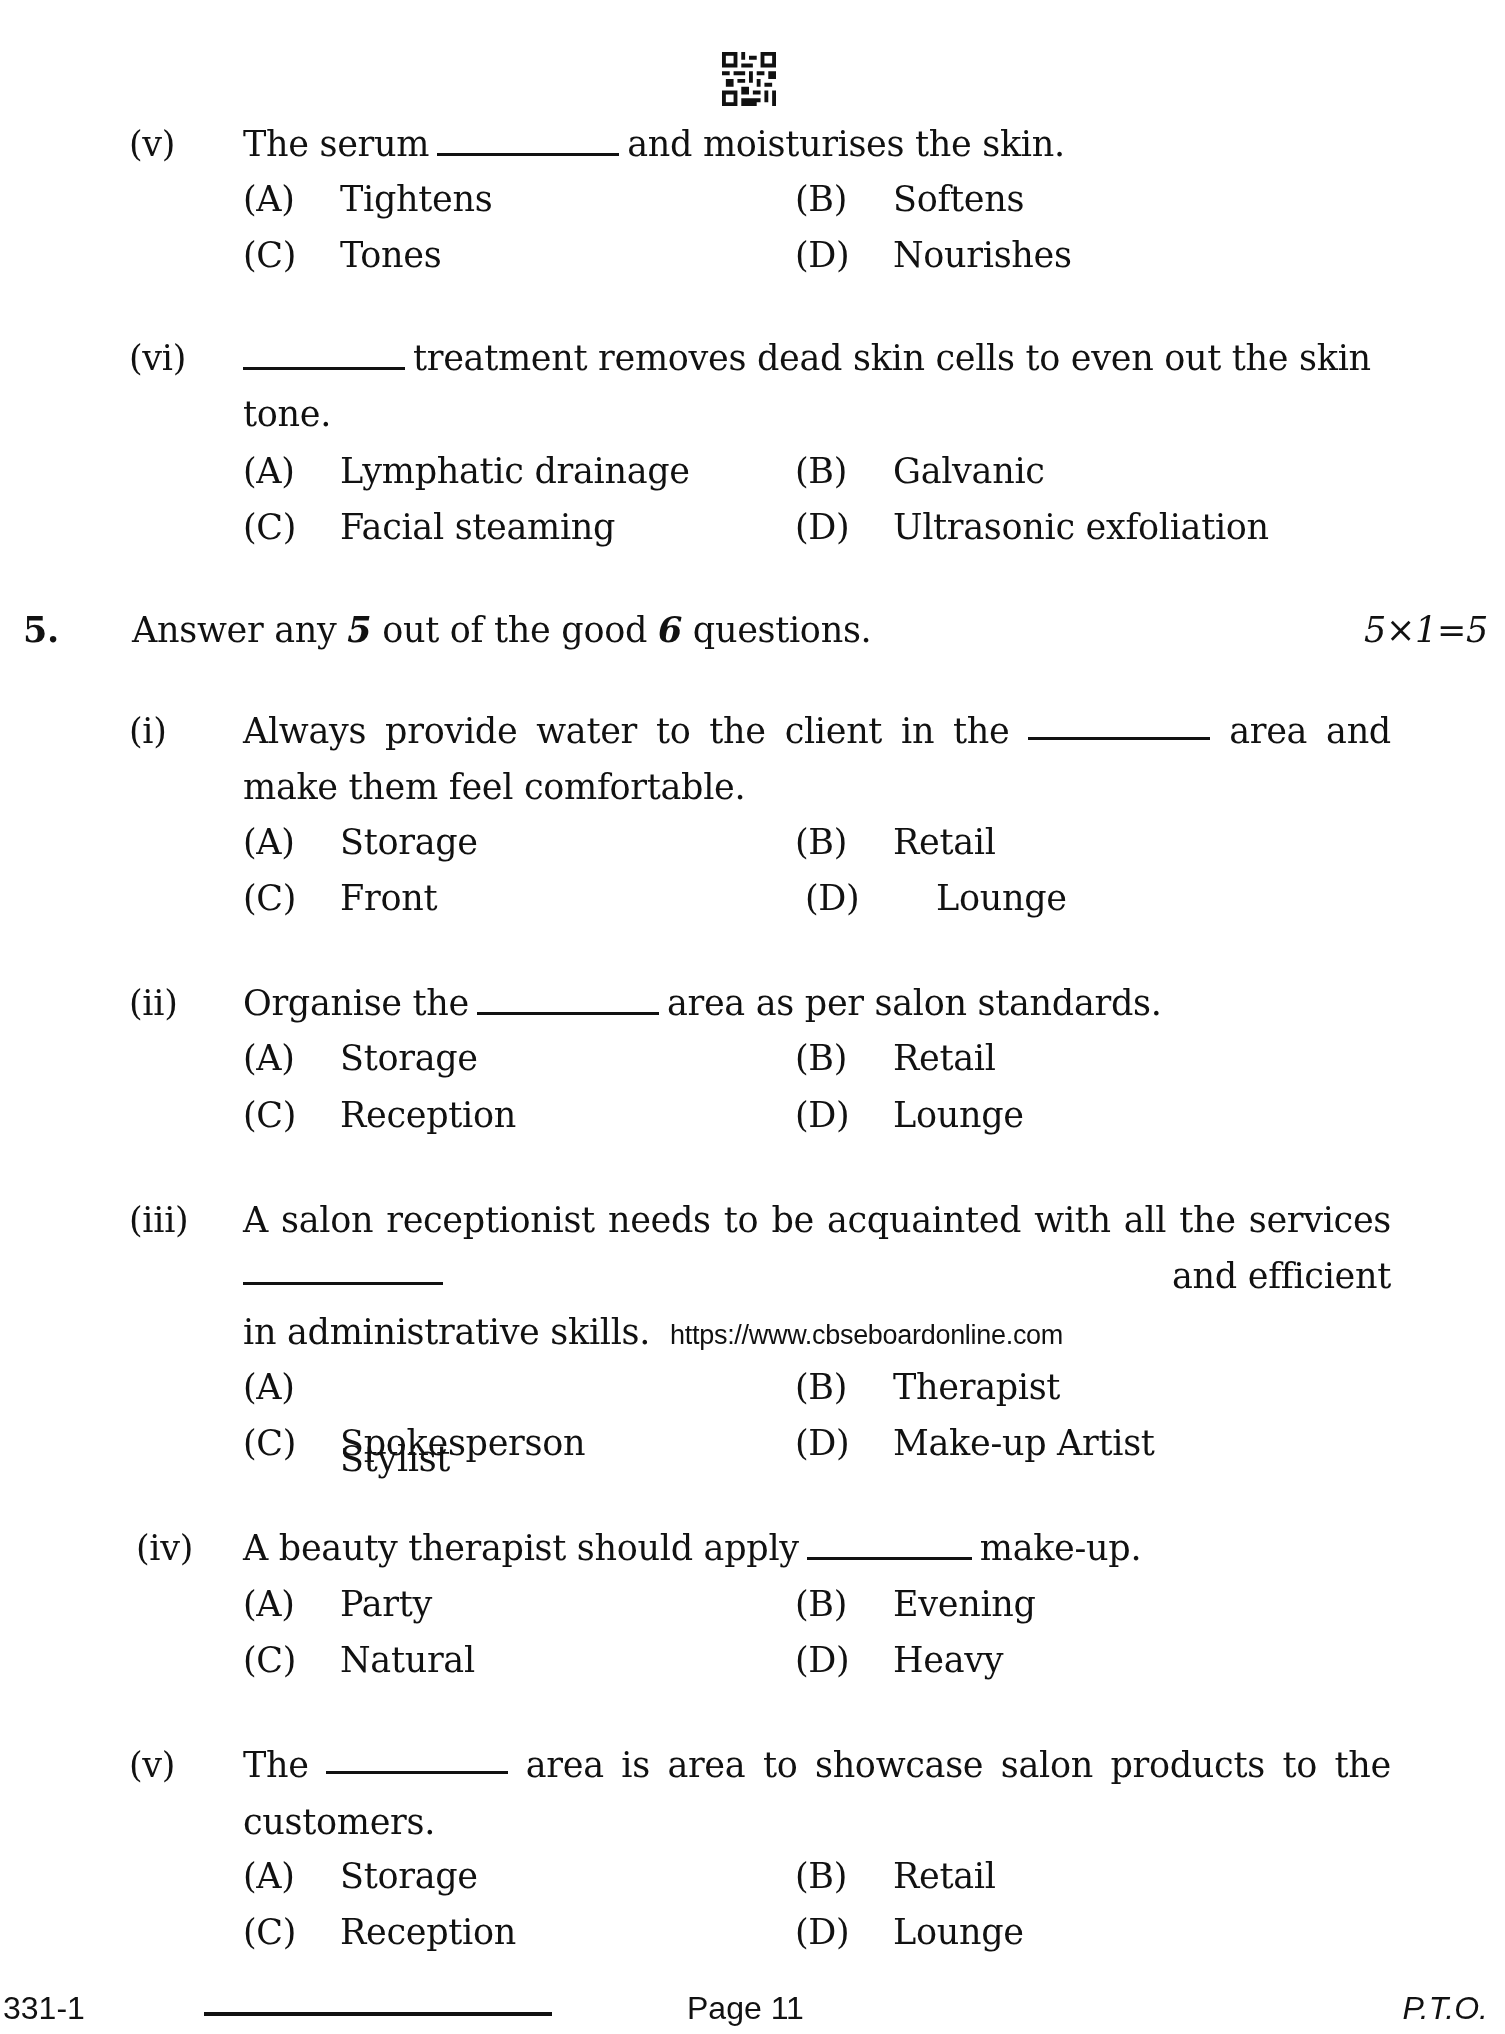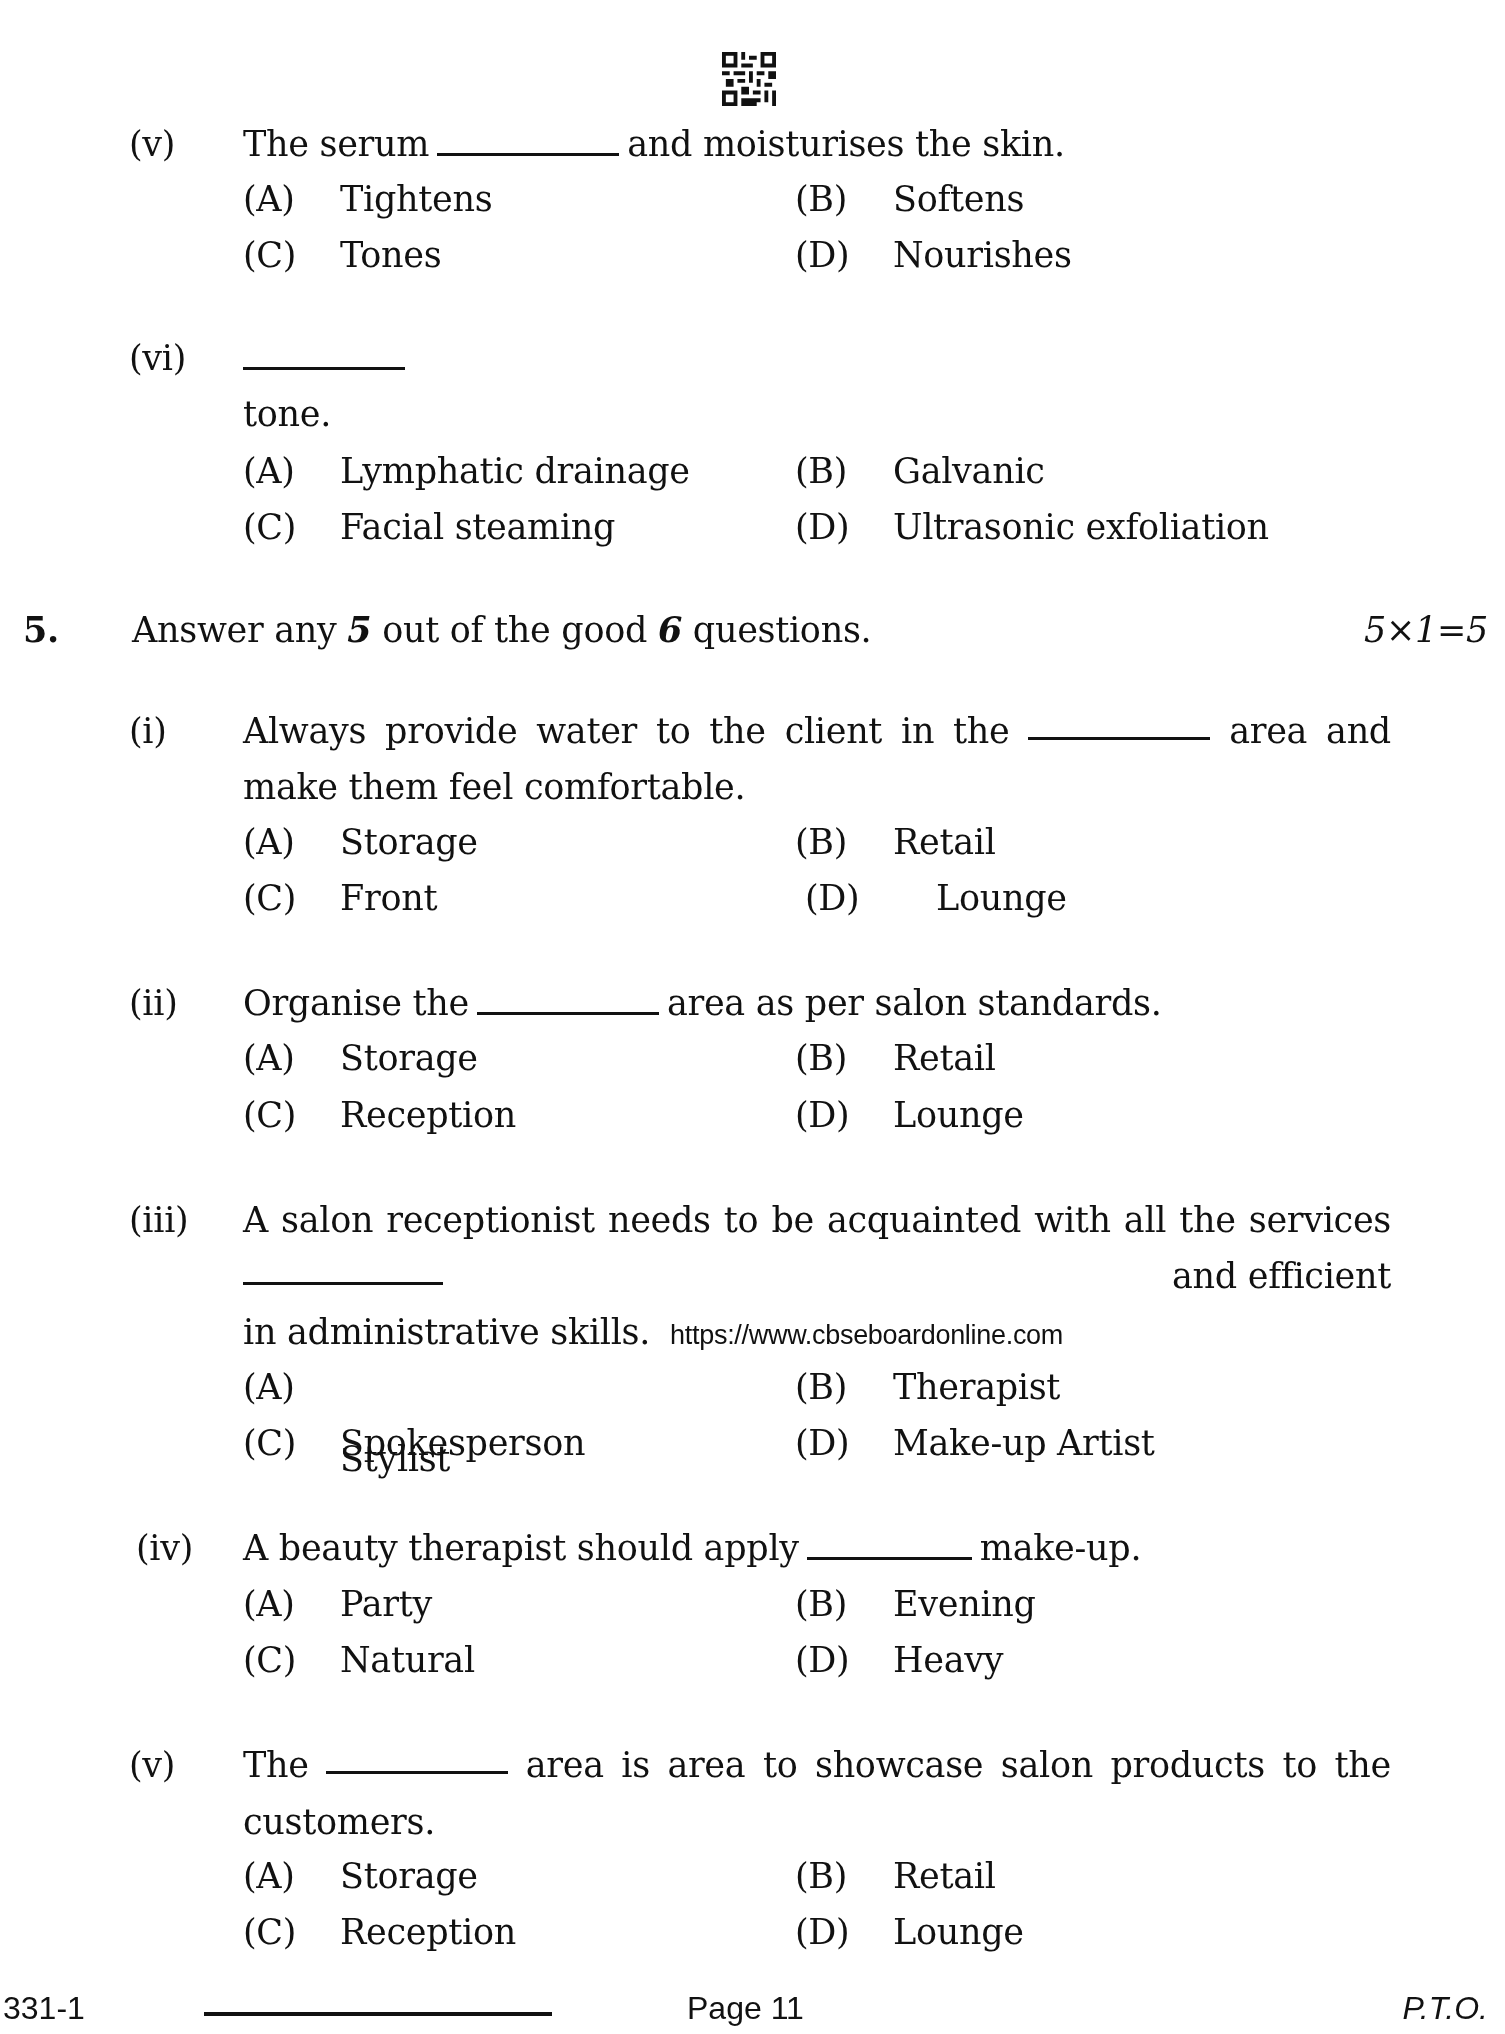--- a/index.html
+++ b/index.html
@@ -32,21 +32,21 @@
 <div class="abs t" style="left:340px;top:179px">Tightens</div>
 <div class="abs t" style="left:795px;top:179px">(B)</div>
 <div class="abs t" style="left:893px;top:179px">Softens</div>
 <div class="abs t" style="left:243px;top:235px">(C)</div>
 <div class="abs t" style="left:340px;top:235px">Tones</div>
 <div class="abs t" style="left:795px;top:235px">(D)</div>
 <div class="abs t" style="left:893px;top:235px">Nourishes</div>
 
 <div class="abs t" style="left:129px;top:338px">(vi)</div>
 <div class="abs t" style="left:243px;top:338px;width:1148px">
-  <span class="blank" style="width:162px;margin-left:0"></span>
+  <span class="blank" style="width:162px;margin-left:0"></span><span>treatment removes dead skin cells to even out the skin</span>
 </div>
 <div class="abs t" style="left:243px;top:394px">tone.</div>
 <div class="abs t" style="left:243px;top:451px">(A)</div>
 <div class="abs t" style="left:340px;top:451px">Lymphatic drainage</div>
 <div class="abs t" style="left:795px;top:451px">(B)</div>
 <div class="abs t" style="left:893px;top:451px">Galvanic</div>
 <div class="abs t" style="left:243px;top:507px">(C)</div>
 <div class="abs t" style="left:340px;top:507px">Facial steaming</div>
 <div class="abs t" style="left:795px;top:507px">(D)</div>
 <div class="abs t" style="left:893px;top:507px">Ultrasonic exfoliation</div>

